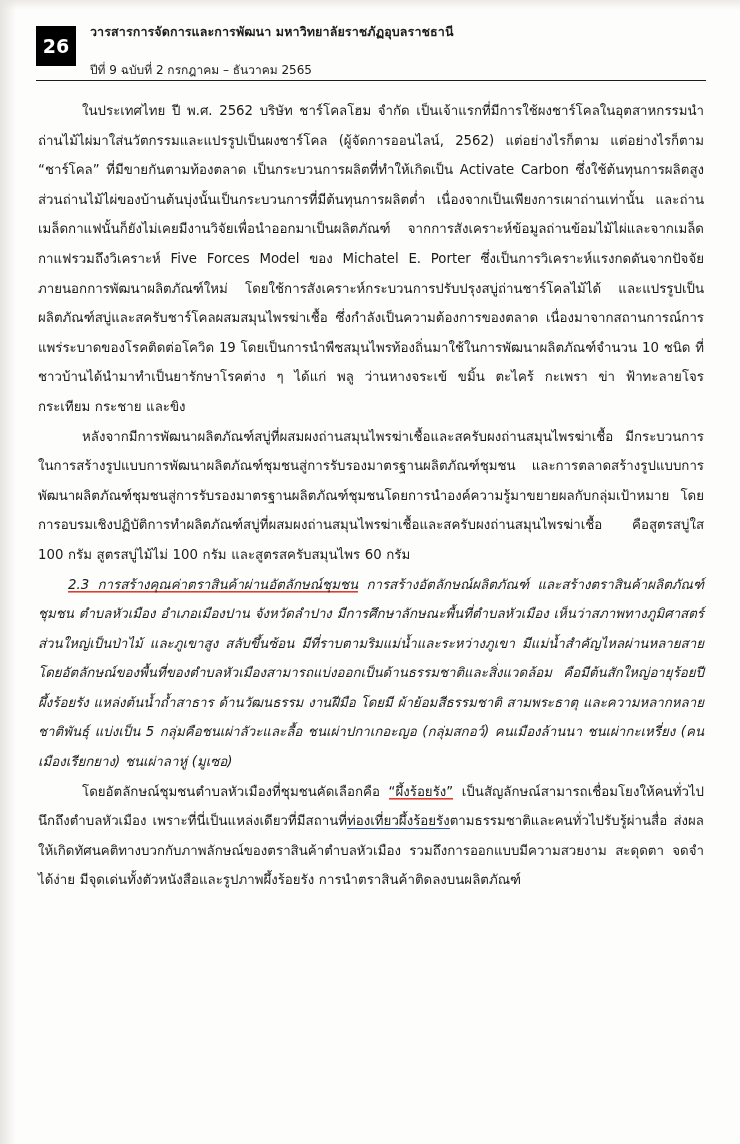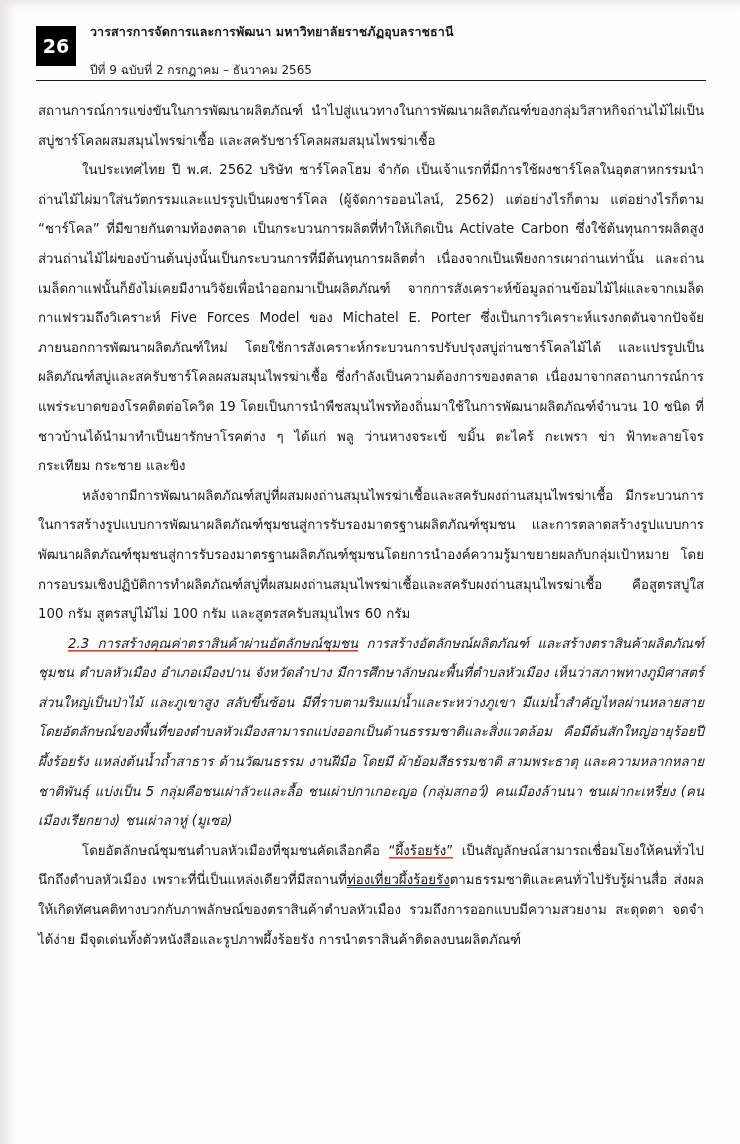--- a/index.html
+++ b/index.html
@@ -98,21 +98,20 @@
     padding-bottom: 1px;
   }
   .ul-blue {
     position: relative;
     display: inline;
     background-image: linear-gradient(to right, #2b50c8 0%, #2b50c8 100%);
     background-repeat: no-repeat;
     background-size: 100% 1.6px;
     background-position: 0 1.08em;
     padding-bottom: 1px;
-    text-decoration: underline;
   }
   
   .scan-edge-left {
     position: absolute;
     left: 0; top: 0; bottom: 0; width: 16px;
     background: linear-gradient(to right, #e6e4e0, rgba(255,255,255,0));
     pointer-events: none;
   }
   .scan-edge-top {
     position: absolute;
@@ -133,21 +132,20 @@
     <div class="page-number-box">26</div>
     <div class="header-texts">
       <div class="journal-title">วารสารการจัดการและการพัฒนา มหาวิทยาลัยราชภัฏอุบลราชธานี</div>
       <div class="journal-issue">ปีที่ 9 ฉบับที่ 2 กรกฎาคม – ธันวาคม 2565</div>
     </div>
   </div>
   <div class="header-rule"></div>
 
   <div class="body-col">
 
-    <p class="para">สถานการณ์การแข่งขันในการพัฒนาผลิตภัณฑ์ นำไปสู่แนวทางในการพัฒนาผลิตภัณฑ์ของกลุ่มวิสาหกิจถ่านไม้ไผ่เป็นสบู่ชาร์โคลผสมสมุนไพรฆ่าเชื้อ และสครับชาร์โคลผสมสมุนไพรฆ่าเชื้อ</p>
 
     <p class="para indent">ในประเทศไทย ปี พ.ศ. 2562 บริษัท ชาร์โคลโฮม จำกัด เป็นเจ้าแรกที่มีการใช้ผงชาร์โคลในอุตสาหกรรมนำถ่านไม้ไผ่มาใส่นวัตกรรมและแปรรูปเป็นผงชาร์โคล (ผู้จัดการออนไลน์, 2562) แต่อย่างไรก็ตาม แต่อย่างไรก็ตาม “ชาร์โคล” ที่มีขายกันตามท้องตลาด เป็นกระบวนการผลิตที่ทำให้เกิดเป็น Activate Carbon ซึ่งใช้ต้นทุนการผลิตสูง ส่วนถ่านไม้ไผ่ของบ้านต้นบุ่งนั้นเป็นกระบวนการที่มีต้นทุนการผลิตต่ำ เนื่องจากเป็นเพียงการเผาถ่านเท่านั้น และถ่านเมล็ดกาแฟนั้นก็ยังไม่เคยมีงานวิจัยเพื่อนำออกมาเป็นผลิตภัณฑ์ จากการสังเคราะห์ข้อมูลถ่านข้อมไม้ไผ่และจากเมล็ดกาแฟรวมถึงวิเคราะห์ Five Forces Model ของ Michatel E. Porter ซึ่งเป็นการวิเคราะห์แรงกดดันจากปัจจัยภายนอกการพัฒนาผลิตภัณฑ์ใหม่ โดยใช้การสังเคราะห์กระบวนการปรับปรุงสบู่ถ่านชาร์โคลไม้ได้ และแปรรูปเป็นผลิตภัณฑ์สบู่และสครับชาร์โคลผสมสมุนไพรฆ่าเชื้อ ซึ่งกำลังเป็นความต้องการของตลาด เนื่องมาจากสถานการณ์การแพร่ระบาดของโรคติดต่อโควิด 19 โดยเป็นการนำพืชสมุนไพรท้องถิ่นมาใช้ในการพัฒนาผลิตภัณฑ์จำนวน 10 ชนิด ที่ชาวบ้านได้นำมาทำเป็นยารักษาโรคต่าง ๆ ได้แก่ พลู ว่านหางจระเข้ ขมิ้น ตะไคร้ กะเพรา ข่า ฟ้าทะลายโจร กระเทียม กระชาย และขิง</p>
 
     <p class="para indent">หลังจากมีการพัฒนาผลิตภัณฑ์สบู่ที่ผสมผงถ่านสมุนไพรฆ่าเชื้อและสครับผงถ่านสมุนไพรฆ่าเชื้อ มีกระบวนการในการสร้างรูปแบบการพัฒนาผลิตภัณฑ์ชุมชนสู่การรับรองมาตรฐานผลิตภัณฑ์ชุมชน และการตลาดสร้างรูปแบบการพัฒนาผลิตภัณฑ์ชุมชนสู่การรับรองมาตรฐานผลิตภัณฑ์ชุมชนโดยการนำองค์ความรู้มาขยายผลกับกลุ่มเป้าหมาย โดยการอบรมเชิงปฏิบัติการทำผลิตภัณฑ์สบู่ที่ผสมผงถ่านสมุนไพรฆ่าเชื้อและสครับผงถ่านสมุนไพรฆ่าเชื้อ คือสูตรสบู่ใส 100 กรัม สูตรสบู่ไม้ไม่ 100 กรัม และสูตรสครับสมุนไพร 60 กรัม</p>
 
     <p class="para indent-small"><span class="ul-red">2.3 การสร้างคุณค่าตราสินค้าผ่านอัตลักษณ์ชุมชน</span><span> การสร้างอัตลักษณ์ผลิตภัณฑ์ และสร้างตราสินค้าผลิตภัณฑ์ชุมชน ตำบลหัวเมือง อำเภอเมืองปาน จังหวัดลำปาง มีการศึกษาลักษณะพื้นที่ตำบลหัวเมือง เห็นว่าสภาพทางภูมิศาสตร์ ส่วนใหญ่เป็นป่าไม้ และภูเขาสูง สลับขึ้นซ้อน มีที่ราบตามริมแม่น้ำและระหว่างภูเขา มีแม่น้ำสำคัญไหลผ่านหลายสาย โดยอัตลักษณ์ของพื้นที่ของตำบลหัวเมืองสามารถแบ่งออกเป็นด้านธรรมชาติและสิ่งแวดล้อม คือมีต้นสักใหญ่อายุร้อยปี ผึ้งร้อยรัง แหล่งต้นน้ำถ้ำสาธาร ด้านวัฒนธรรม งานฝีมือ โดยมี ผ้าย้อมสีธรรมชาติ สามพระธาตุ และความหลากหลายชาติพันธุ์ แบ่งเป็น 5 กลุ่มคือชนเผ่าลัวะและลื้อ ชนเผ่าปกาเกอะญอ (กลุ่มสกอว์) คนเมืองล้านนา ชนเผ่ากะเหรี่ยง (คนเมืองเรียกยาง) ชนเผ่าลาหู่ (มูเซอ)</span></p>
 
     <p class="para indent"><span>โดยอัตลักษณ์ชุมชนตำบลหัวเมืองที่ชุมชนคัดเลือกคือ </span><span class="ul-red">“ผึ้งร้อยรัง”</span><span> เป็นสัญลักษณ์สามารถเชื่อมโยงให้คนทั่วไปนึกถึงตำบลหัวเมือง เพราะที่นี่เป็นแหล่งเดียวที่มีสถานที่<span class="ul-blue">ท่องเที่ยวผึ้งร้อยรัง</span>ตามธรรมชาติและคนทั่วไปรับรู้ผ่านสื่อ ส่งผลให้เกิดทัศนคติทางบวกกับภาพลักษณ์ของตราสินค้าตำบลหัวเมือง รวมถึงการออกแบบมีความสวยงาม สะดุดตา จดจำได้ง่าย มีจุดเด่นทั้งตัวหนังสือและรูปภาพผึ้งร้อยรัง การนำตราสินค้าติดลงบนผลิตภัณฑ์</span></p>
 
   </div>

